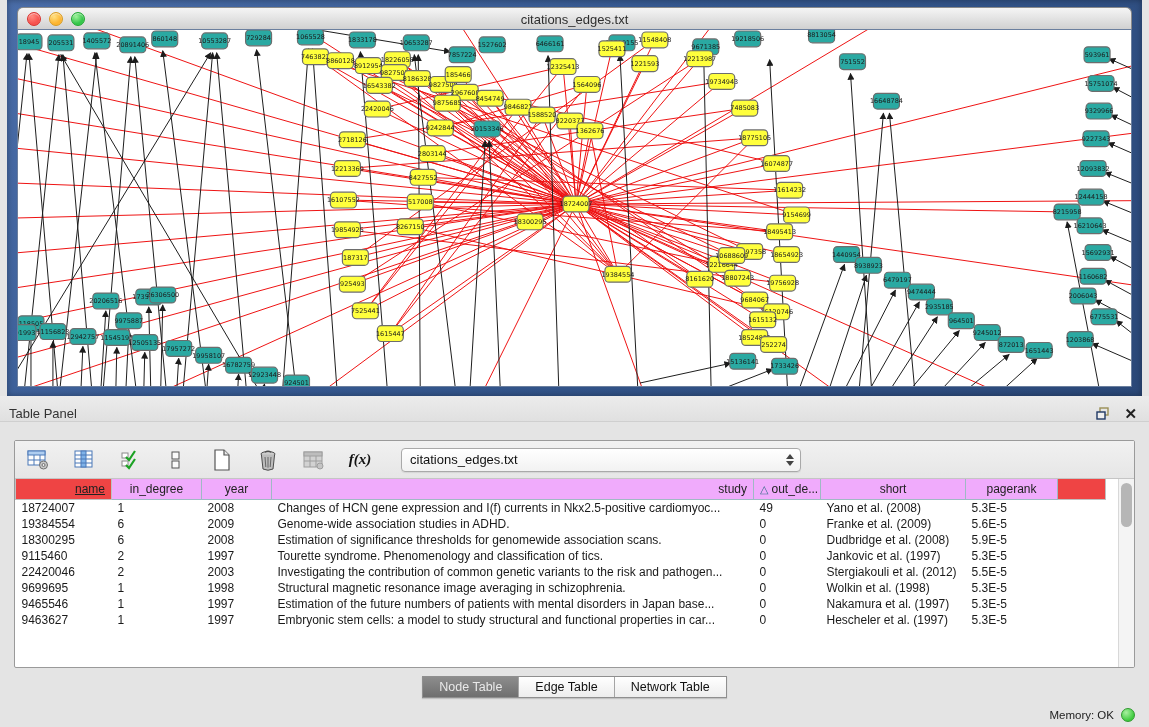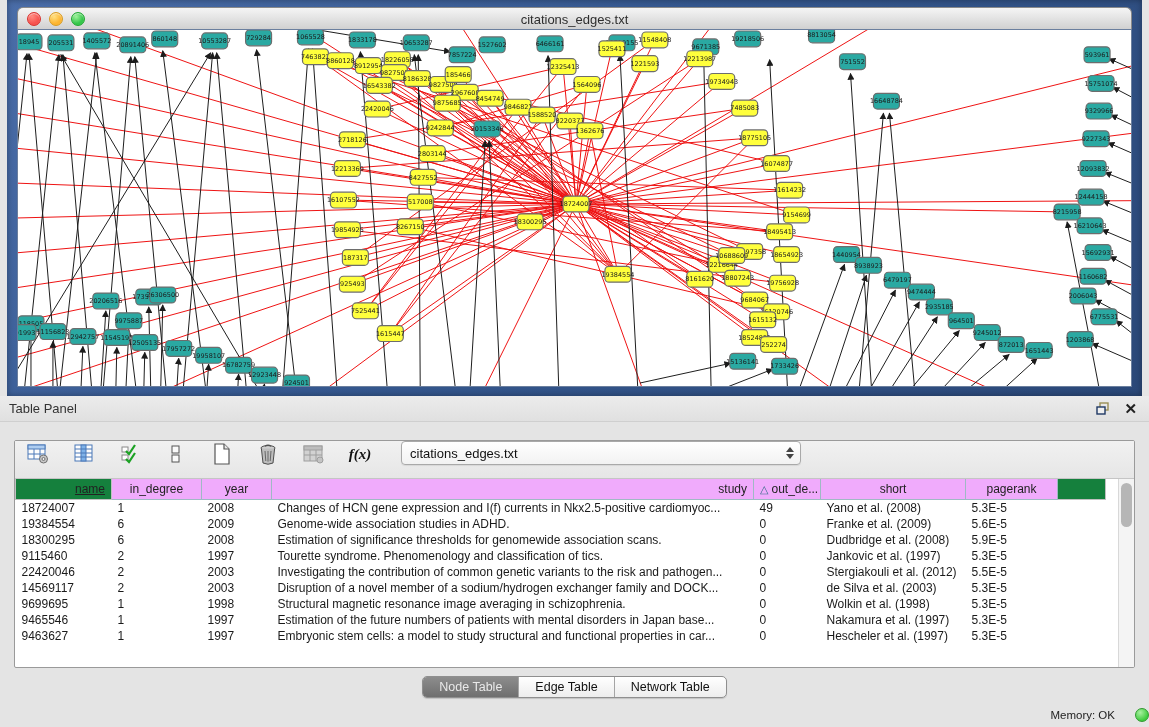--- a/index.html
+++ b/index.html
@@ -34,37 +34,37 @@
     position:absolute;left:10px;top:29px;right:10px;bottom:9px;
     background:#ffffff;border:1px solid #6b7f9e;overflow:hidden;
   }
   .canvas svg{display:block;width:100%;height:100%;}
   
   .table-panel{
     position:absolute;left:0;top:396px;width:1149px;height:331px;
     background:#e4e4e4;
   }
   .tp-header{
-    height:25px;border-bottom:1px solid #cfcfcf;display:flex;align-items:center;
+    height:25px;border-bottom:1px solid #cfcfcf;display:flex;align-items:flex-end;
     background:linear-gradient(#ececec,#e0e0e0);
     gap:48px;
   }
   .tp-title{font-size:13px;color:#333;margin-left:9px;}
   .tp-hicons{margin-left:auto;margin-right:12px;display:flex;align-items:center;gap:14px;}
   .tp-float svg{display:block;}
   .tp-close{font-size:15px;font-weight:bold;color:#222;line-height:1;cursor:default;}
   .tp-box{
     position:absolute;left:14px;right:14px;top:44px;height:226px;
     background:#ffffff;border:1px solid #9a9a9a;border-radius:2px;
     display:flex;flex-direction:column;overflow:hidden;
   }
   .tp-toolbar{
     height:37px;background:linear-gradient(#f1f1f1,#e6e6e6);
     border-bottom:1px solid #c5c5c5;
-    display:flex;gap:20px;padding-left:10px;flex:0 0 auto;
+    display:flex;align-items:center;gap:20px;padding-left:10px;flex:0 0 auto;
   }
   .tbtn{width:26px;height:26px;display:flex;align-items:center;justify-content:center;border-radius:3px;}
   .tbtn svg{display:block;}
   .fx{font-family:"Liberation Serif",serif;font-style:italic;font-weight:bold;font-size:15px;color:#111;}
   .combo{
     margin-left:8px;width:390px;height:22px;background:linear-gradient(#ffffff,#f2f2f2);
     border:1px solid #a9a9a9;border-radius:4px;display:flex;align-items:center;
     font-size:13px;color:#111;padding-left:8px;position:relative;
     box-shadow:0 1px 1px rgba(0,0,0,.08);
   }
@@ -73,45 +73,45 @@
   .combo .arrows .up{border-bottom:5px solid #444;}
   .combo .arrows .dn{border-top:5px solid #444;}
   
   .grid{flex:1;display:flex;overflow:hidden;}
   .grid-main{flex:1;overflow:hidden;}
   table.data{border-collapse:collapse;table-layout:fixed;width:1090px;}
   table.data th{
     background:#f0abfc;border:1px solid #9fb9c4;border-top:none;
     font-size:12px;font-weight:normal;color:#222;height:20px;padding:0 6px;white-space:nowrap;overflow:hidden;
   }
-  table.data th.gray{background:#15803d;border-color:#c0c0c0;text-decoration:underline;}
+  table.data th.gray{background:#ef4444;border-color:#c0c0c0;text-decoration:underline;}
   table.data td{
     font-size:12px;color:#1a1a1a;height:16px;padding:0 6px;white-space:nowrap;overflow:hidden;
     border:none;
   }
   .sortglyph{color:#3a6e8c;font-size:11px;margin-right:3px;}
   .vscroll{
     width:15px;background:#f4f4f4;border-left:1px solid #d8d8d8;position:relative;flex:0 0 auto;
   }
   .vthumb{position:absolute;left:2px;right:2px;top:4px;height:44px;background:#b6b6b6;border-radius:6px;}
   
   .tabsbar{position:absolute;left:0;right:0;top:276px;height:30px;display:flex;justify-content:center;align-items:center;}
   .seg{
-    display:inline-flex;border:1px solid #8f8f8f;border-radius:5px;overflow:hidden;
+    display:inline-flex;border:1px solid #8f8f8f;border-radius:0;overflow:hidden;
     background:linear-gradient(#ffffff,#ededed);box-shadow:0 1px 1px rgba(0,0,0,.15);align-items:center;
   }
   .seg .tab{
     padding:3px 16px;font-size:12.5px;color:#111;border-right:1px solid #a5a5a5;cursor:default;
   }
   .seg .tab:last-child{border-right:none;}
   .seg .tab.active{background:linear-gradient(#8d8d8d,#6f6f6f);color:#e9e9e9;}
   
   .statusbar{
     position:absolute;left:0;right:0;bottom:0;height:25px;
-    display:flex;align-items:center;justify-content:flex-end;gap:20px;
+    display:flex;align-items:center;justify-content:flex-end;gap:7px;padding-right:14px;
   }
   .mem-label{font-size:11.5px;color:#222;}
   .mem-dot{width:12px;height:12px;border-radius:50%;border:1px solid #2f9a2f;
     background:radial-gradient(circle at 35% 30%,#a8f0a0,#3ecb3e 70%);}
 </style>
 </head>
 <body>
 
 <div class="desktop">
   <div class="titlebar">
@@ -940,30 +940,20 @@
                 <td>22420046</td>
                 <td>2</td>
                 <td>2003</td>
                 <td>Investigating the contribution of common genetic variants to the risk and pathogen...</td>
                 <td>0</td>
                 <td>Stergiakouli et al. (2012)</td>
                 <td>5.5E-5</td>
                 <td></td>
               </tr>
               <tr>
-                <td>14569117</td>
-                <td>2</td>
-                <td>2003</td>
-                <td>Disruption of a novel member of a sodium/hydrogen exchanger family and DOCK...</td>
-                <td>0</td>
-                <td>de Silva et al. (2003)</td>
-                <td>5.3E-5</td>
-                <td></td>
-              </tr>
-              <tr>
                 <td>9699695</td>
                 <td>1</td>
                 <td>1998</td>
                 <td>Structural magnetic resonance image averaging in schizophrenia.</td>
                 <td>0</td>
                 <td>Wolkin et al. (1998)</td>
                 <td>5.3E-5</td>
                 <td></td>
               </tr>
               <tr>

